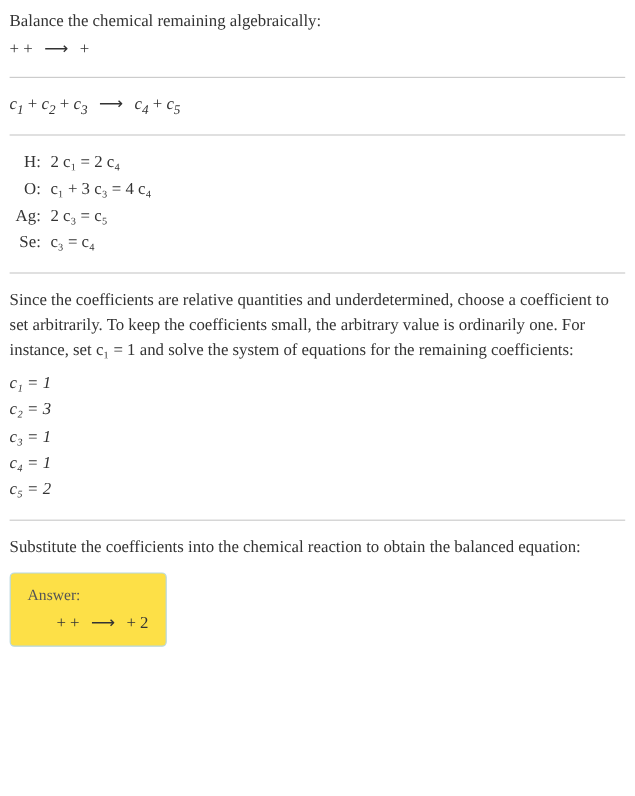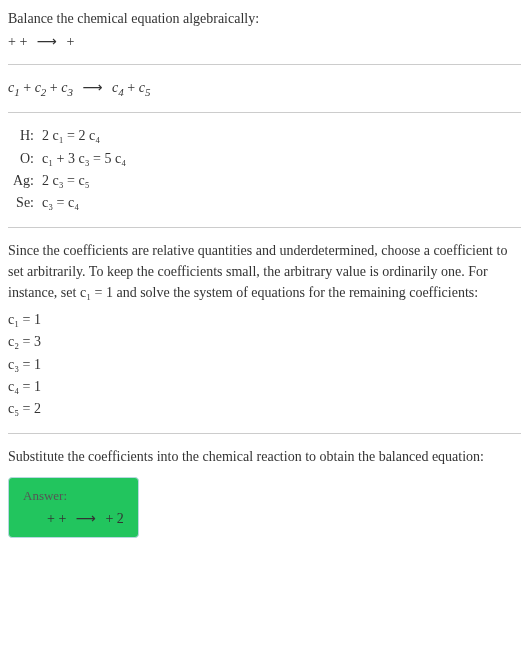--- a/index.html
+++ b/index.html
@@ -49,24 +49,25 @@
       padding-right: 8px;
     }
     .atom-eq {
       flex: 1;
     }
     .coeff-list {
       margin-top: 6px;
     }
     .coeff-row {
       line-height: 1.6;
+      font-style: italic;
     }
     .answer-box {
       display: inline-block;
-      background: #22c55e;
+      background: #fde047;
       border: 1px solid #b8d8e0;
       border-radius: 4px;
       padding: 10px 14px;
       margin-top: 8px;
     }
     .answer-label {
       font-size: 13px;
       color: #555;
       margin-bottom: 6px;
     }
@@ -76,21 +77,21 @@
     }
     .arrow {
       display: inline-block;
       margin: 0 6px;
     }
   </style>
 </head>
 <body>
 
 <div class="section">
-  <div class="text-line">Balance the chemical equation algebraically:</div>
+  <div class="text-line">Balance the chemical remaining algebraically:</div>
   <div class="text-line">
     <span> + + </span><span class="arrow"> ⟶ </span><span> + </span>
   </div>
 </div>
 
 <hr class="hr">
 
 <div class="section">
   <div class="text-line">
     <span class="italic">c</span><span class="sub">1</span>
@@ -105,21 +106,21 @@
 <hr class="hr">
 
 <div class="section">
   <div class="atom-table">
     <div class="atom-row">
       <div class="atom-label">H:</div>
       <div class="atom-eq">2 c₁ = 2 c₄</div>
     </div>
     <div class="atom-row">
       <div class="atom-label">O:</div>
-      <div class="atom-eq">c₁ + 3 c₃ = 5 c₄</div>
+      <div class="atom-eq">c₁ + 3 c₃ = 4 c₄</div>
     </div>
     <div class="atom-row">
       <div class="atom-label">Ag:</div>
       <div class="atom-eq">2 c₃ = c₅</div>
     </div>
     <div class="atom-row">
       <div class="atom-label">Se:</div>
       <div class="atom-eq">c₃ = c₄</div>
     </div>
   </div>

